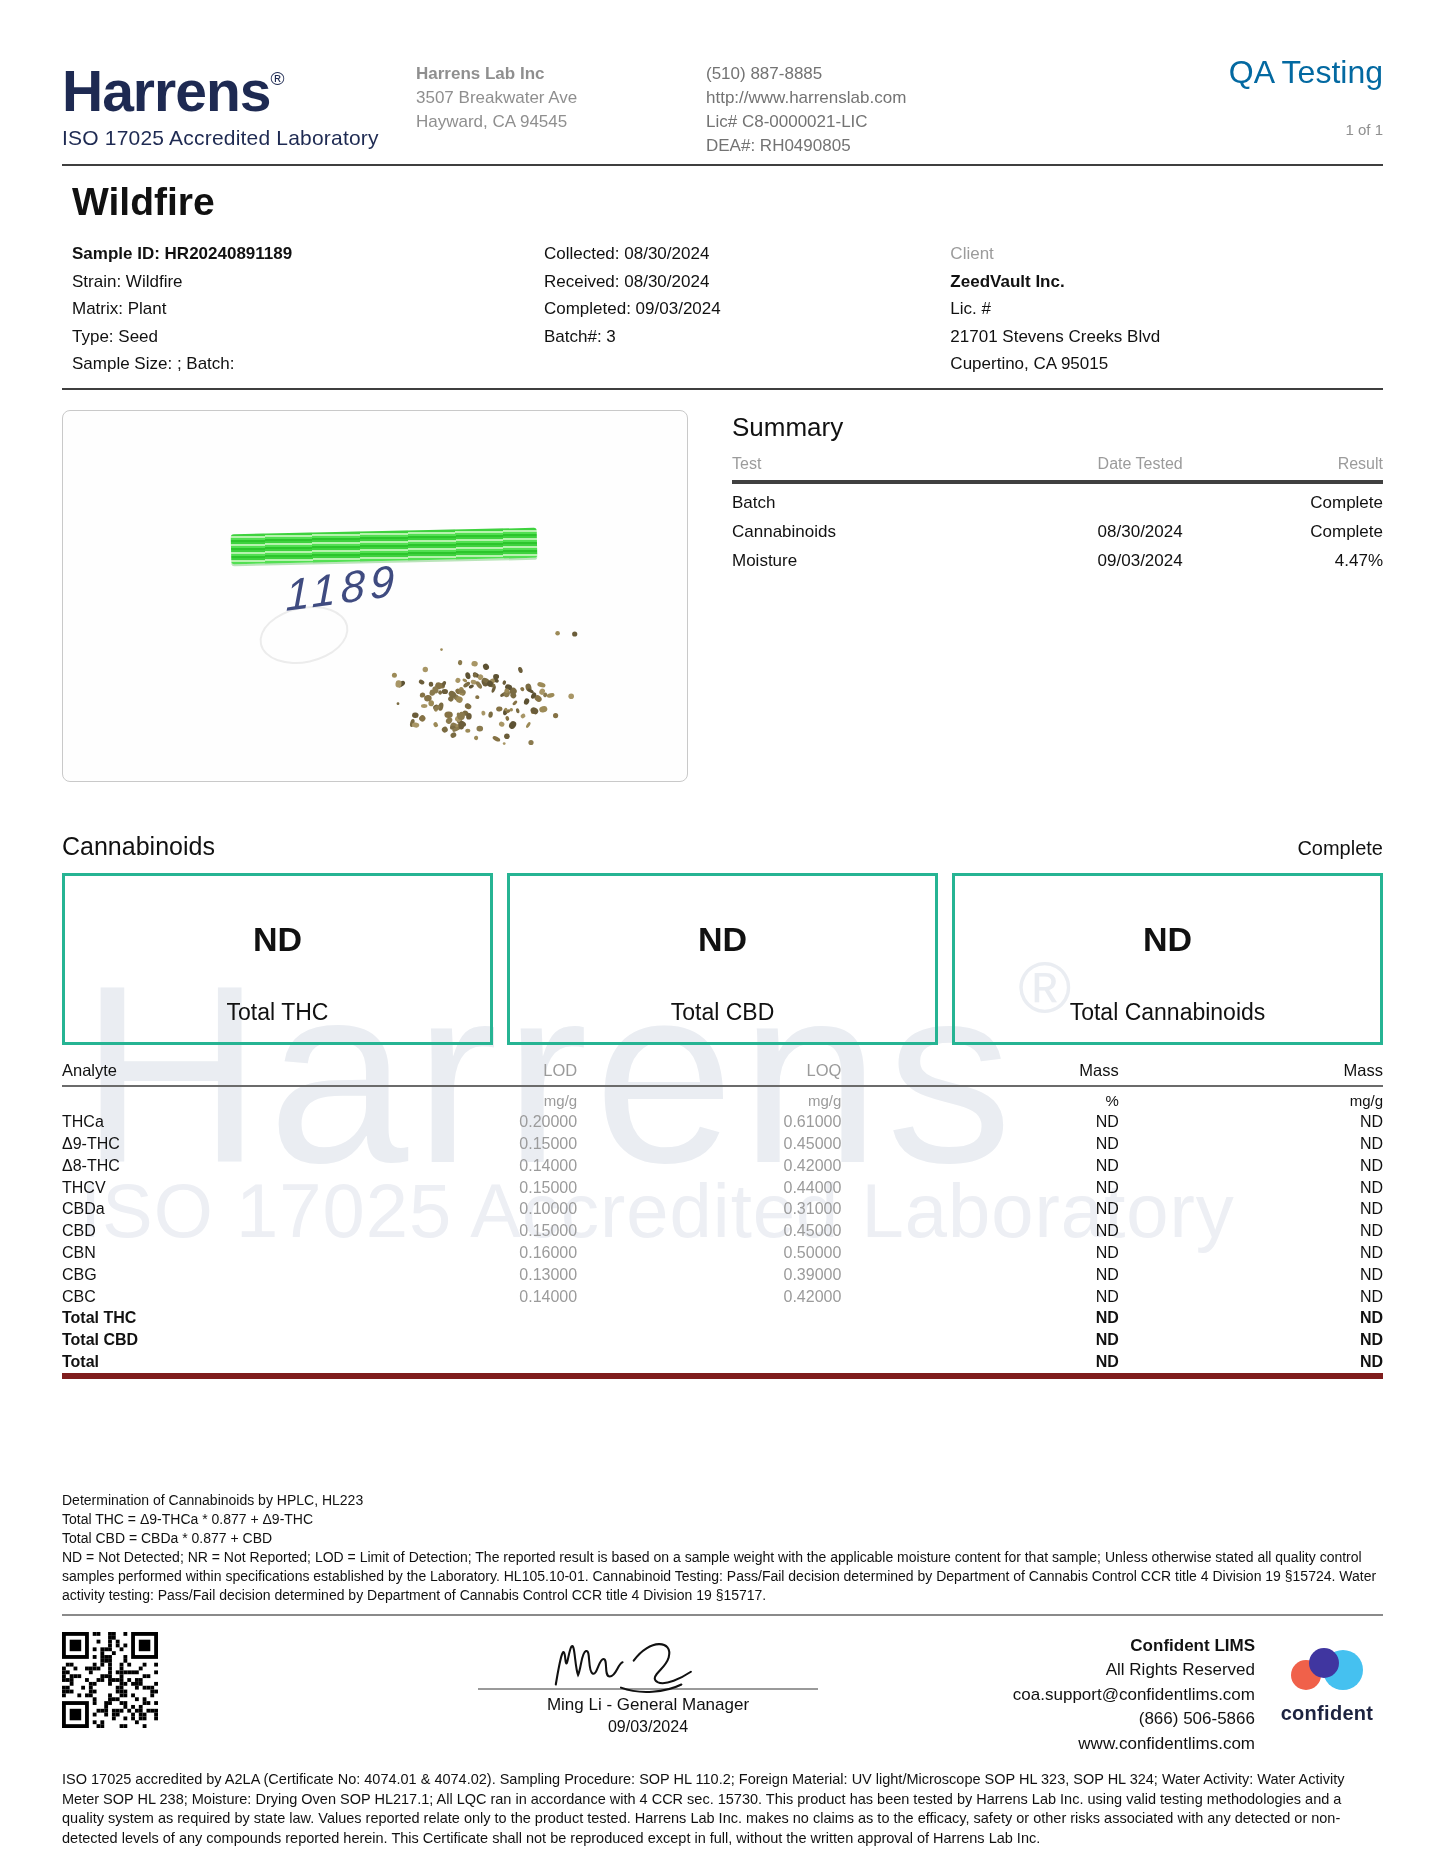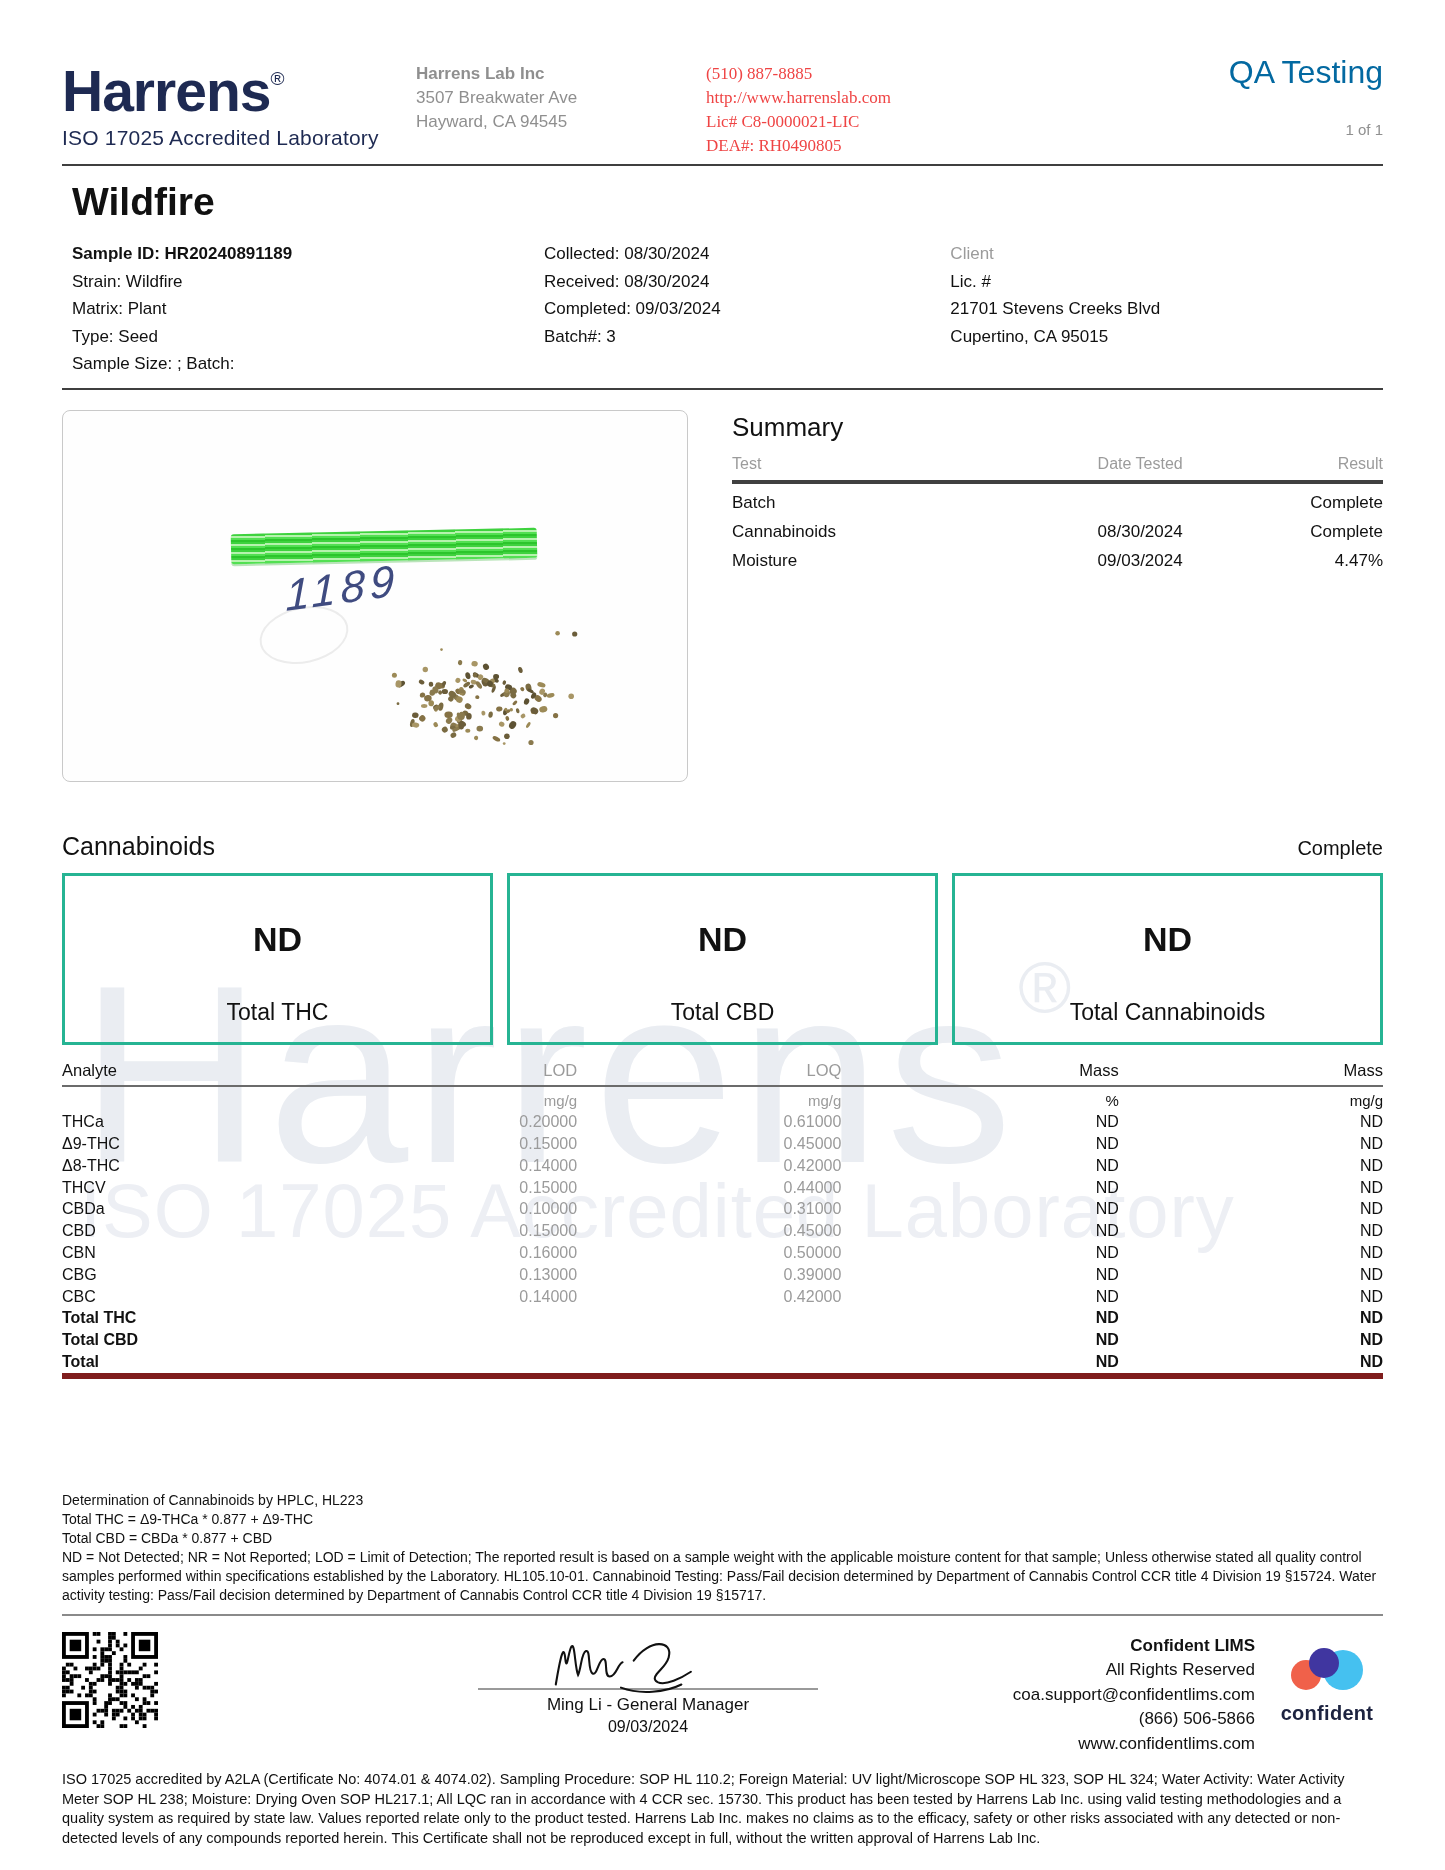--- a/index.html
+++ b/index.html
@@ -11,21 +11,21 @@
   .page { padding:52px 62px 0 62px; position:relative; }
 
   
   .header { display:flex; align-items:flex-start; }
   .logo-block { width:330px; flex:0 0 auto; }
   .logo-line { font-size:57px; font-weight:600; color:#1e2a52; letter-spacing:-1px; line-height:54px; }
   .logo-reg { font-size:19px; font-weight:400; vertical-align:26px; letter-spacing:0; }
   .logo-subtitle { font-size:21px; color:#1e2a52; margin-top:8px; letter-spacing:0.2px; }
   .lab-info { margin-left:24px; padding-top:10px; font-size:17px; color:#8f8f8f; line-height:24px; width:230px;}
   .lab-info .bold { font-weight:700; }
-  .contact-info { margin-left:60px; padding-top:10px; font-size:17px; color:#ef4444; line-height:24px;font-family:Liberation Serif, serif; }
+  .contact-info { margin-left:60px; padding-top:10px; font-size:17px; color:#737373; line-height:24px; }
   .qa-block { margin-left:auto; text-align:right; padding-top:2px; }
   .qa-title { font-size:32px; color:#0369a1;margin-left:48px; }
   .page-count { font-size:15px; color:#8f8f8f; margin-top:30px; }
   .header-rule { border-bottom:2px solid #3f3f3f; margin-top:6px; }
 
   
   .sample-title { font-size:39px; font-weight:700; margin:14px 0 16px 10px; }
   .sample-grid { display:grid; grid-template-columns:36% 31% 33%; font-size:17px; line-height:27.5px; padding-left:10px; }
   .muted { color:#9b9b9b; }
   .bold { font-weight:700; }
@@ -146,20 +146,21 @@
         <div>Sample Size: ; Batch:</div>
       </div>
       <div>
         <div>Collected: 08/30/2024</div>
         <div>Received: 08/30/2024</div>
         <div>Completed: 09/03/2024</div>
         <div>Batch#: 3</div>
       </div>
       <div>
         <div class="muted">Client</div>
+        <div class="bold ">ZeedVault Inc.</div>
         <div>Lic. #</div>
         <div>21701 Stevens Creeks Blvd</div>
         <div>Cupertino, CA 95015</div>
       </div>
     </div>
   <div class="section-rule"></div>
 
   <div class="main-row">
     <div class="photo-box">
       <div class="zip-bar"></div>

